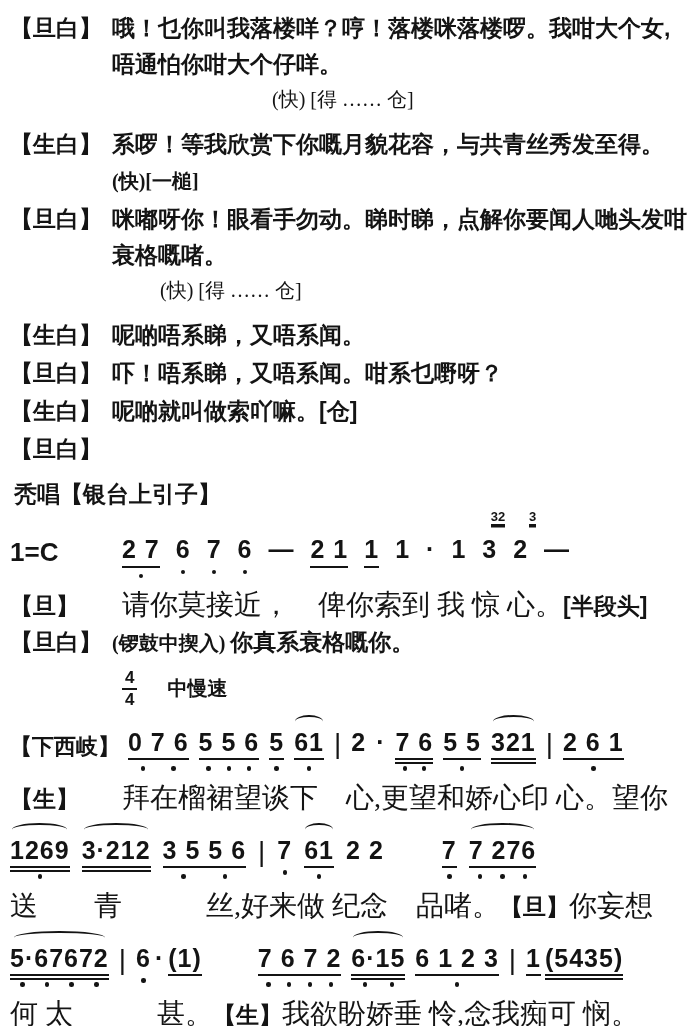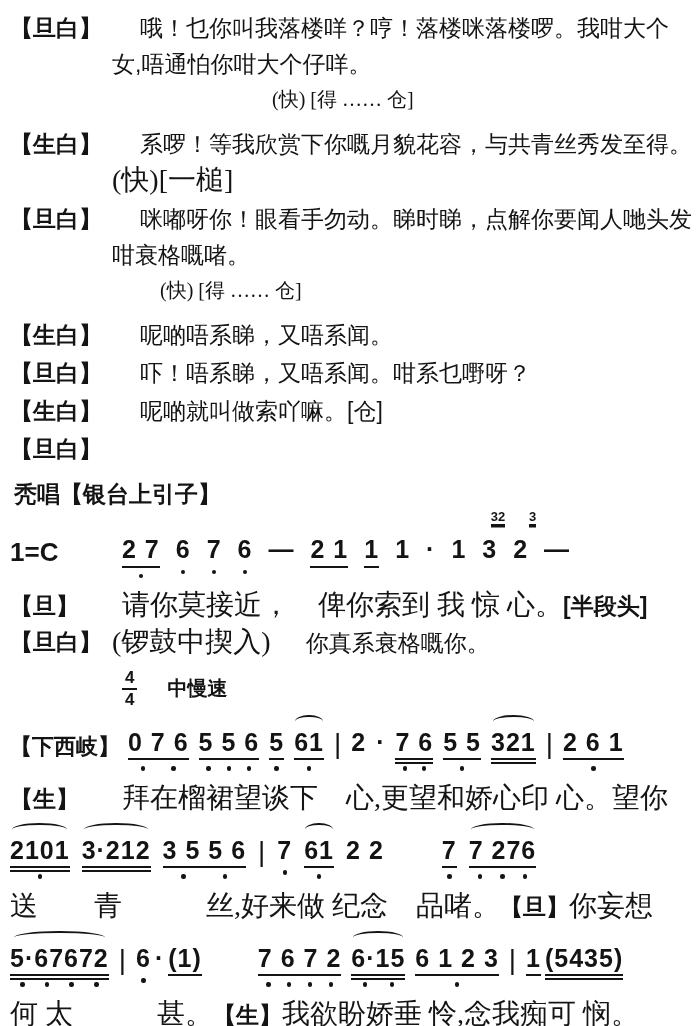--- a/index.html
+++ b/index.html
@@ -8,22 +8,22 @@
     background:#ffffff;color:#141414;
     font-family:"Liberation Sans",sans-serif;
     display:flex;flex-direction:column;
     padding:10px 8px 12px 10px;overflow:hidden;
   }
   
   .dblock{margin-bottom:2px;}
   .dlg{display:flex;align-items:flex-start;}
   .dlab{flex:0 0 102px;font-weight:700;font-size:23px;line-height:36px;}
   .dbody{flex:1;font-size:23px;line-height:36px;}
-  .dtxt{font-weight:400;margin-left:28px;}
-  .cue{font-weight:400;font-size:28px;font-family:"Liberation Serif","DejaVu Serif",serif;}
+  .dtxt{font-weight:700;}
+  .cue{font-weight:700;font-size:20px;font-family:"Liberation Serif","DejaVu Serif",serif;}
   .aside{font-family:"Liberation Serif","DejaVu Serif",serif;font-size:20px;line-height:30px;margin:2px 0 12px;}
   
   .aria{font-size:23px;font-weight:700;margin:10px 0 6px 4px;}
   
   .jline{display:flex;align-items:flex-start;padding:20px 0 10px;}
   .lead-key{flex:0 0 112px;font-weight:700;font-size:26px;padding-top:1px;}
   .lead-label{flex:0 0 118px;font-weight:700;font-size:22px;padding-top:3px;}
   .notes{display:flex;align-items:flex-start;flex:1;}
   .tok{position:relative;display:inline-flex;flex-direction:column;align-items:center;}
   .nt{font-weight:700;font-size:25px;line-height:1.1;letter-spacing:1px;white-space:pre;}
@@ -250,21 +250,21 @@
     </span>
   </div>
 <div class="lline">
     <span class="llabcol">【生】</span>
     <span class="lyr">拜在榴裙望谈下　心,更望和娇心印 心。望你</span>
   </div>
 
 <div class="jline">
     <span class="notes" style="gap: 12px;">
       <span class="tok tie">
-        <span class="nt u2">2101</span>
+        <span class="nt u2">1269</span>
         <span class="dr">
           <i></i>
         </span>
       </span>
       <span class="tok tie">
         <span class="nt u2">3·212</span>
       </span>
       <span class="tok">
         <span class="nt u1">3 5 5 6</span>
         <span class="dr">

